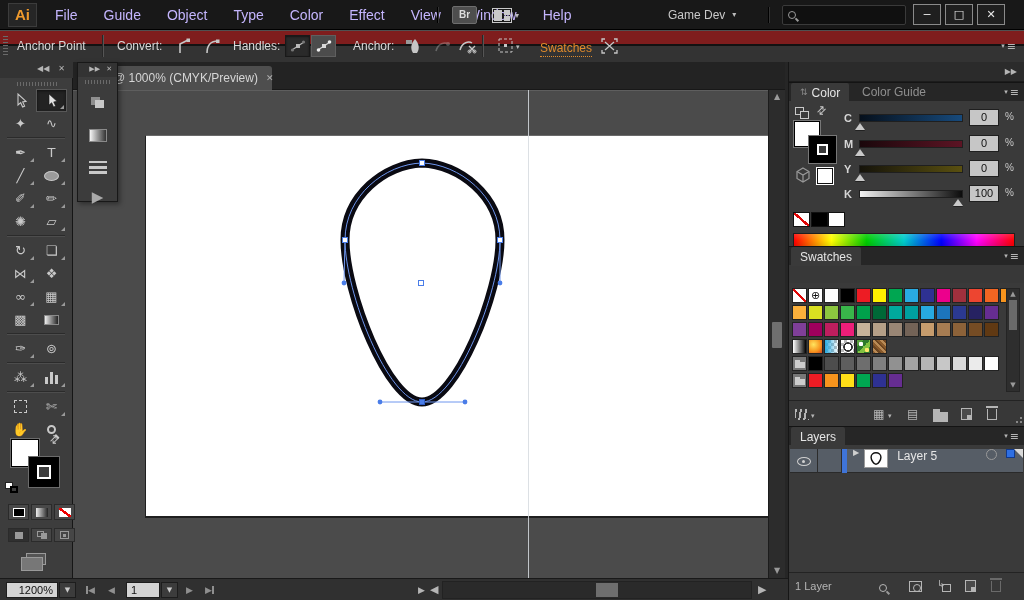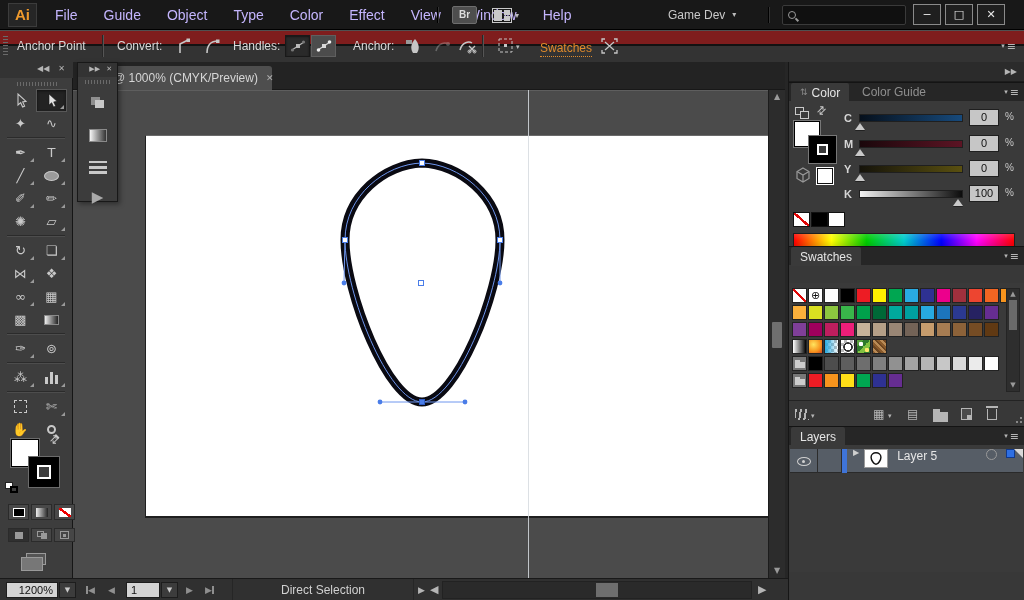--- a/index.html
+++ b/index.html
@@ -386,21 +386,20 @@
         <span>◀</span>
       </div>
     <div class="navbtn ico" style="left:108px">◀</div>
     <div class="lightbox" style="left:126px;width:34px">1</div>
     <div class="dropbtn ico" style="left:161px">▼</div>
     <div class="navbtn ico" style="left:186px">▶</div>
     <div class="navbtn ico" style="left:205px">
         <span>▶</span>
         <span class="navbar-bar"></span>
       </div>
-    <div id="status-text">Direct Selection</div>
     <div class="navbtn ico" style="left:418px;color:#b5b5b5">▶</div>
     <div class="navbtn ico" style="left:430px;color:#b5b5b5;font-size:11px">◀</div>
     <div id="htrack">
       <div id="hthumb"></div>
     </div>
     <div class="navbtn ico" style="left:758px;color:#b5b5b5;font-size:11px">▶</div>
   </div>
 
   <div id="toolbar" class="abs">
     <div id="toolbar-head">
@@ -755,15 +754,23 @@
           <svg width="22" height="17" viewBox="0 0 24 19">
               <path d="M12,3 C9,3 6.5,5 6.5,8 C6.5,11 9.5,16 12,16 C14.5,16 17.5,11 17.5,8 C17.5,5 15,3 12,3 Z" fill="#fff" stroke="#111" stroke-width="1.6"></path>
             </svg>
         </div>
         <span id="lr-name">Layer 5</span>
         <span id="lr-target"></span>
         <span id="lr-sel"></span>
         <span id="lr-corner"></span>
       </div>
     </div>
+    <div class="bbar" style="top:510px;height:28px">
+      <span class="bbar-icon" style="left:6px;top:7px;font-size:11px;font-family:'Liberation Sans',sans-serif">1 Layer</span>
+      <span class="bbar-icon" style="left:90px;top:8px"><span class="mag" style="border-color:#b5b5b5"></span></span>
+      <span class="bbar-icon" style="left:120px;top:8px"><span class="sh-mask" style="display:inline-block"></span></span>
+      <span class="bbar-icon" style="left:148px;top:8px"><span class="sh-sub" style="display:inline-block"></span></span>
+      <span class="bbar-icon" style="left:176px;top:7px"><span class="sh-newpage" style="display:inline-block"></span></span>
+      <span class="bbar-icon" style="left:202px;top:8px"><span class="sh-trash dim" style="display:inline-block"></span></span>
+    </div>
   </div>
 
 </div>
 
 </body></html>

